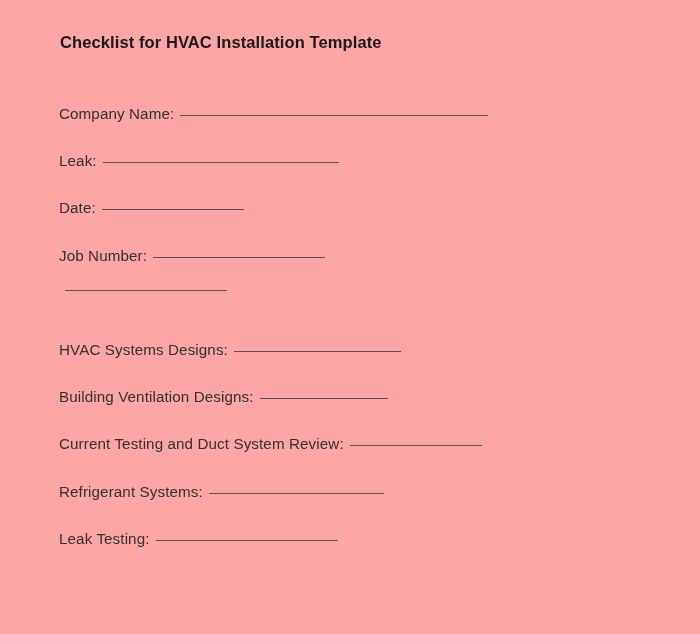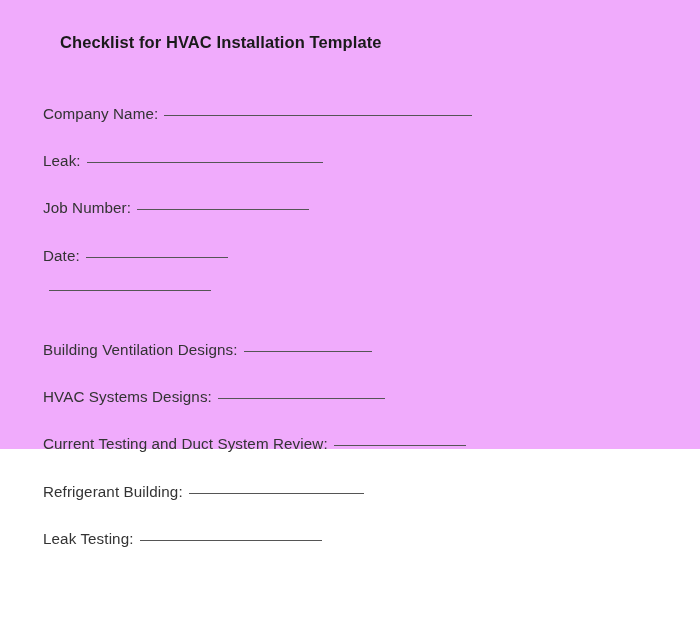--- a/index.html
+++ b/index.html
@@ -10,37 +10,37 @@
   body {
     width: 700px;
     height: 634px;
     overflow: hidden;
     font-family: "Liberation Sans", sans-serif;
     -webkit-font-smoothing: antialiased;
   }
   .page {
     position: relative;
     width: 700px;
-    height: 449px;
-    background: #f0abfc;
+    height: 634px;
+    background: #fca5a5;
     box-sizing: border-box;
   }
   .doc-title {
     position: absolute;
     left: 60px;
     top: 33px;
     font-size: 16.5px;
     font-weight: bold;
     color: #1a1a1a;
     letter-spacing: 0.1px;
     white-space: nowrap;
   }
   .form-list {
     position: absolute;
-    left: 43px;
+    left: 59px;
     top: 104px;
     right: 0;
   }
   .form-row {
     display: flex;
     align-items: baseline;
     height: 47.2px;
     white-space: nowrap;
   }
   .row-label {
@@ -68,44 +68,44 @@
   <div class="form-list">
       <div class="form-row">
         <span class="row-label">Company Name:</span>
         <span class="row-blank" style="width: 308px;"></span>
       </div>
       <div class="form-row">
         <span class="row-label">Leak:</span>
         <span class="row-blank" style="width: 236px;"></span>
       </div>
       <div class="form-row">
+        <span class="row-label">Date:</span>
+        <span class="row-blank" style="width: 142px;"></span>
+      </div>
+      <div class="form-row">
         <span class="row-label">Job Number:</span>
         <span class="row-blank" style="width: 172px;"></span>
       </div>
       <div class="form-row">
-        <span class="row-label">Date:</span>
-        <span class="row-blank" style="width: 142px;"></span>
+        <span class="row-blank" style="width: 162px;"></span>
       </div>
       <div class="form-row">
-        <span class="row-blank" style="width: 162px;"></span>
+        <span class="row-label">HVAC Systems Designs:</span>
+        <span class="row-blank" style="width: 167px;"></span>
       </div>
       <div class="form-row">
         <span class="row-label">Building Ventilation Designs:</span>
         <span class="row-blank" style="width: 128px;"></span>
       </div>
       <div class="form-row">
-        <span class="row-label">HVAC Systems Designs:</span>
-        <span class="row-blank" style="width: 167px;"></span>
-      </div>
-      <div class="form-row">
         <span class="row-label">Current Testing and Duct System Review:</span>
         <span class="row-blank" style="width: 132px;"></span>
       </div>
       <div class="form-row">
-        <span class="row-label">Refrigerant Building:</span>
+        <span class="row-label">Refrigerant Systems:</span>
         <span class="row-blank" style="width: 175px;"></span>
       </div>
       <div class="form-row">
         <span class="row-label">Leak Testing:</span>
         <span class="row-blank" style="width: 182px;"></span>
       </div>
     </div>
 
 </div>
 

